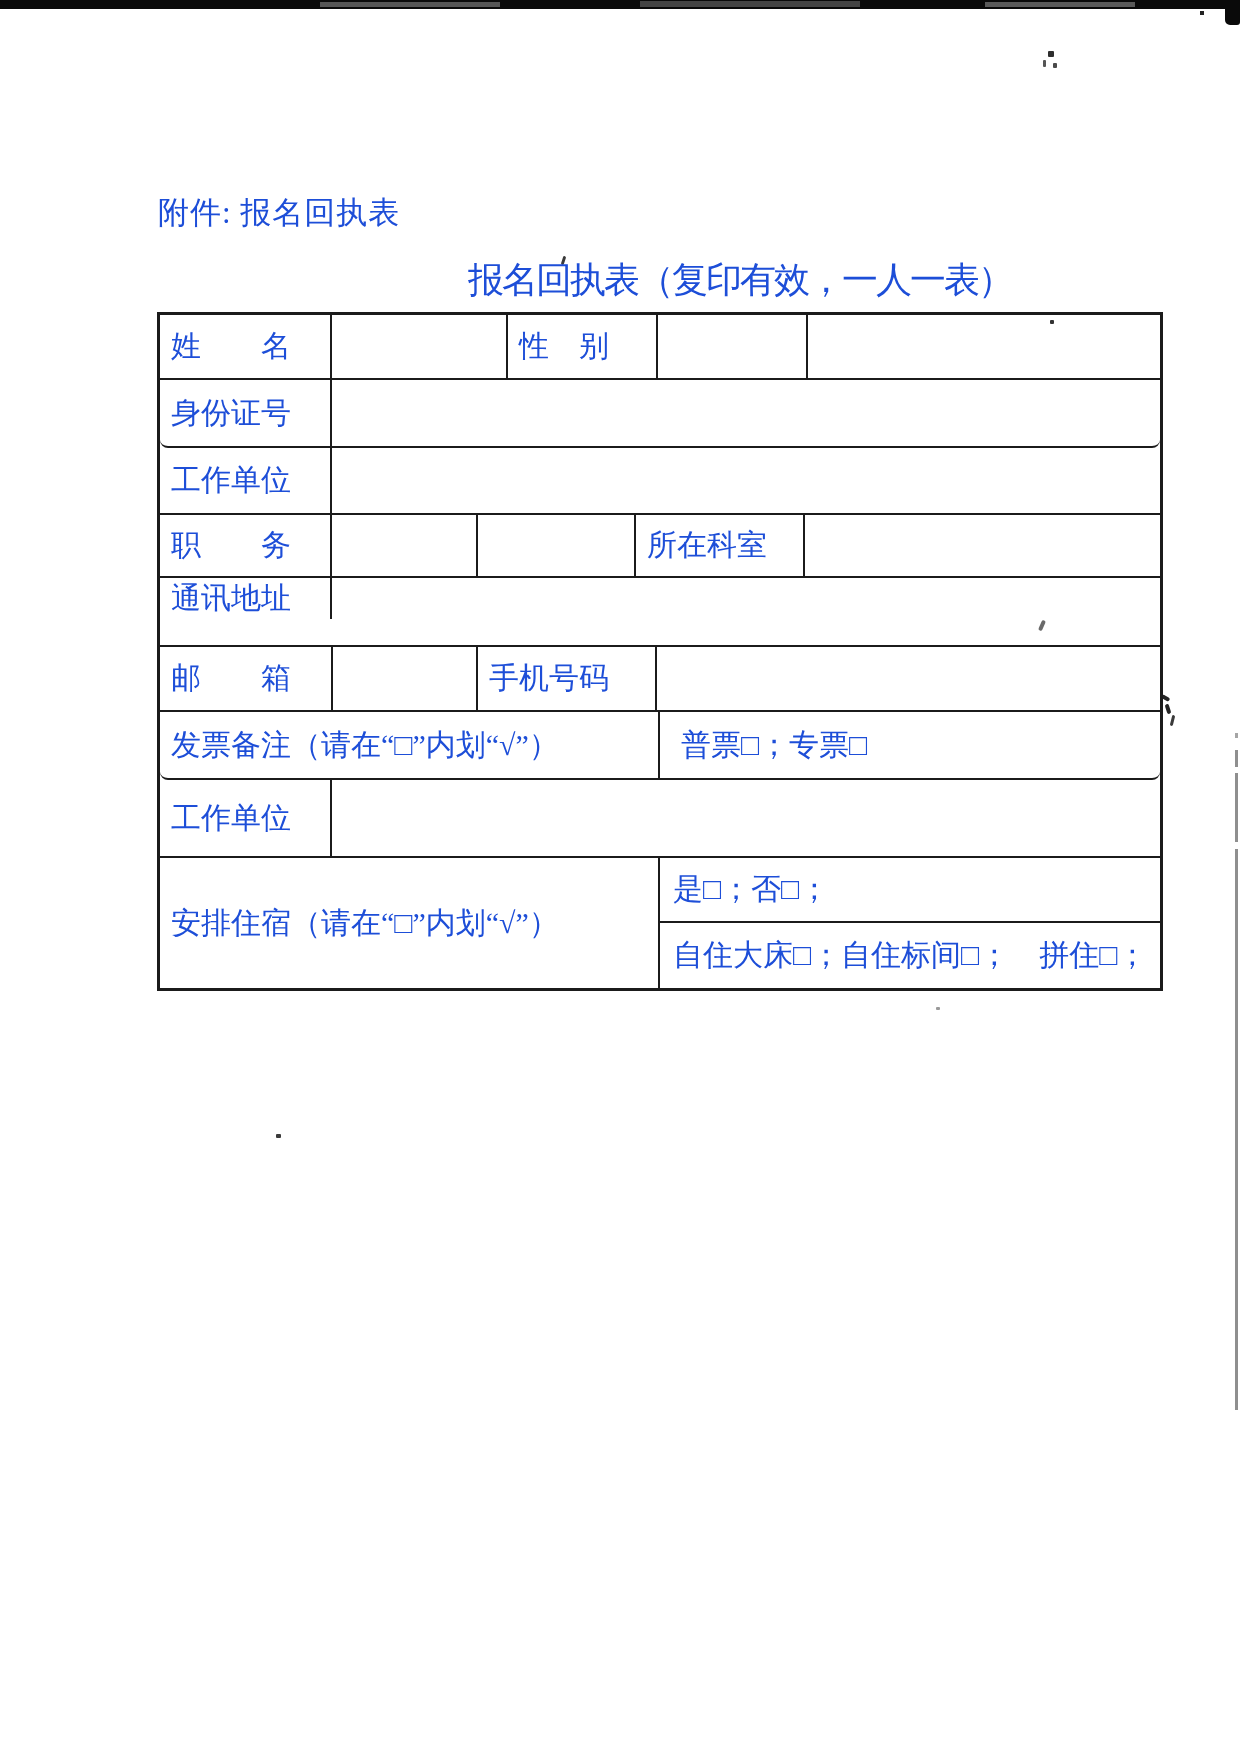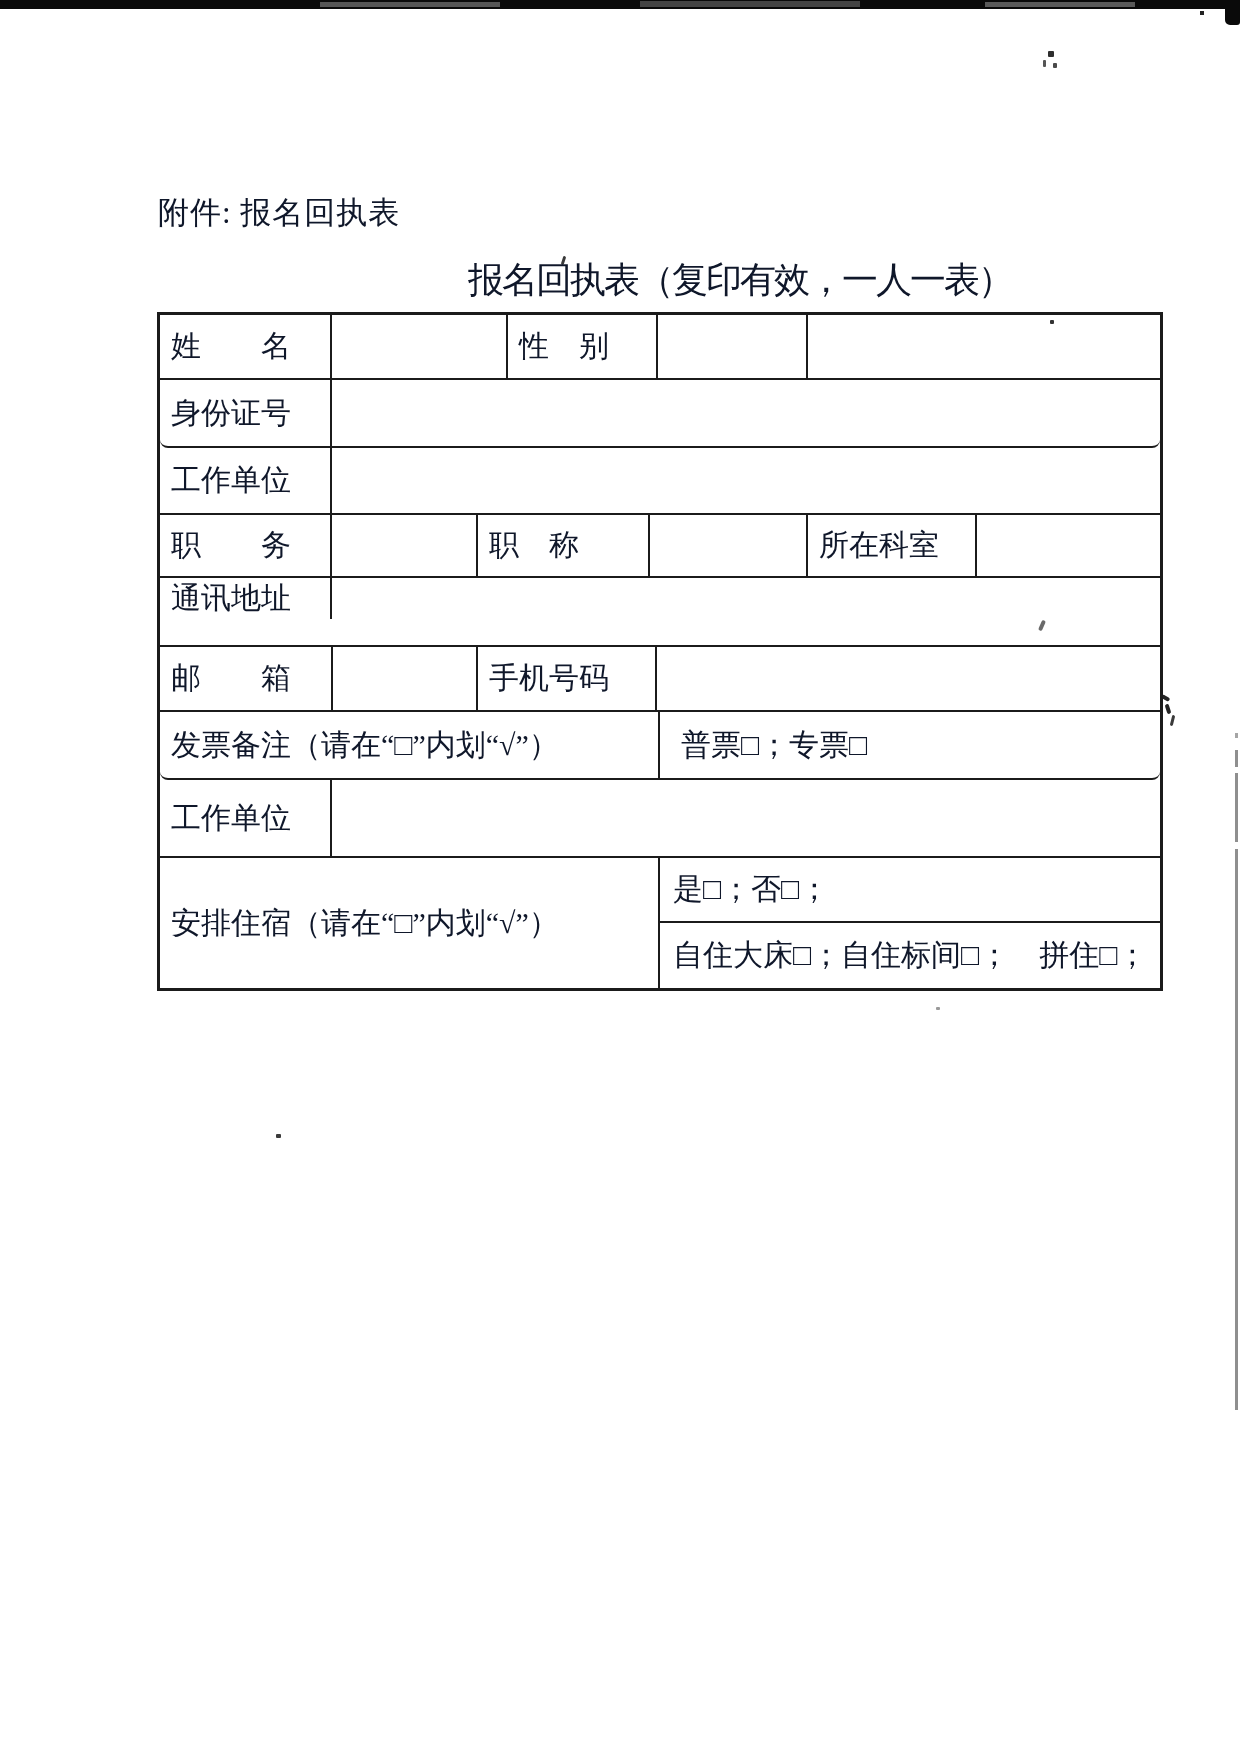--- a/index.html
+++ b/index.html
@@ -2,21 +2,21 @@
 <html><head>
 <meta charset="utf-8">
 <style>
   html,body{margin:0;padding:0;background:#e8e8e8;}
   .page{
     position:relative;
     width:1240px;height:1755px;
     background:#ffffff;
     overflow:hidden;
     font-family:"Liberation Serif","DejaVu Serif",serif;
-    color:#0f172a;
+    color:#1d4ed8;
   }
   
   .topbar{position:absolute;left:0;top:0;width:1240px;height:9px;background:#0a0a0a;}
   .topbar-patch1{position:absolute;left:320px;top:2px;width:180px;height:5px;background:#555;}
   .topbar-patch2{position:absolute;left:640px;top:1px;width:220px;height:6px;background:#444;}
   .topbar-patch3{position:absolute;left:985px;top:2px;width:150px;height:5px;background:#5a5a5a;}
   .topbar-blob{position:absolute;left:1225px;top:0;width:15px;height:25px;background:#0a0a0a;border-radius:0 0 3px 5px;}
   .topbar-dot{position:absolute;left:1200px;top:11px;width:4px;height:4px;background:#222;}
   .speck{position:absolute;background:#2e2e2e;border-radius:1px;}
   .speck.s1{left:1048px;top:51px;width:6px;height:6px;}
@@ -114,21 +114,20 @@
     </div>
 
     <div class="trow h67">
       <div class="cell w172">工作单位</div>
       <div class="cell grow"></div>
     </div>
 
     <div class="trow h63">
       <div class="cell w172">职　　务</div>
       <div class="cell w146"></div>
-      <div class="cell w172">职　称</div>
       <div class="cell w158"></div>
       <div class="cell w169">所在科室</div>
       <div class="cell grow"></div>
     </div>
 
     <div class="trow h69">
       <div class="cell w172">通讯地址</div>
       <div class="cell grow"></div>
     </div>
 

